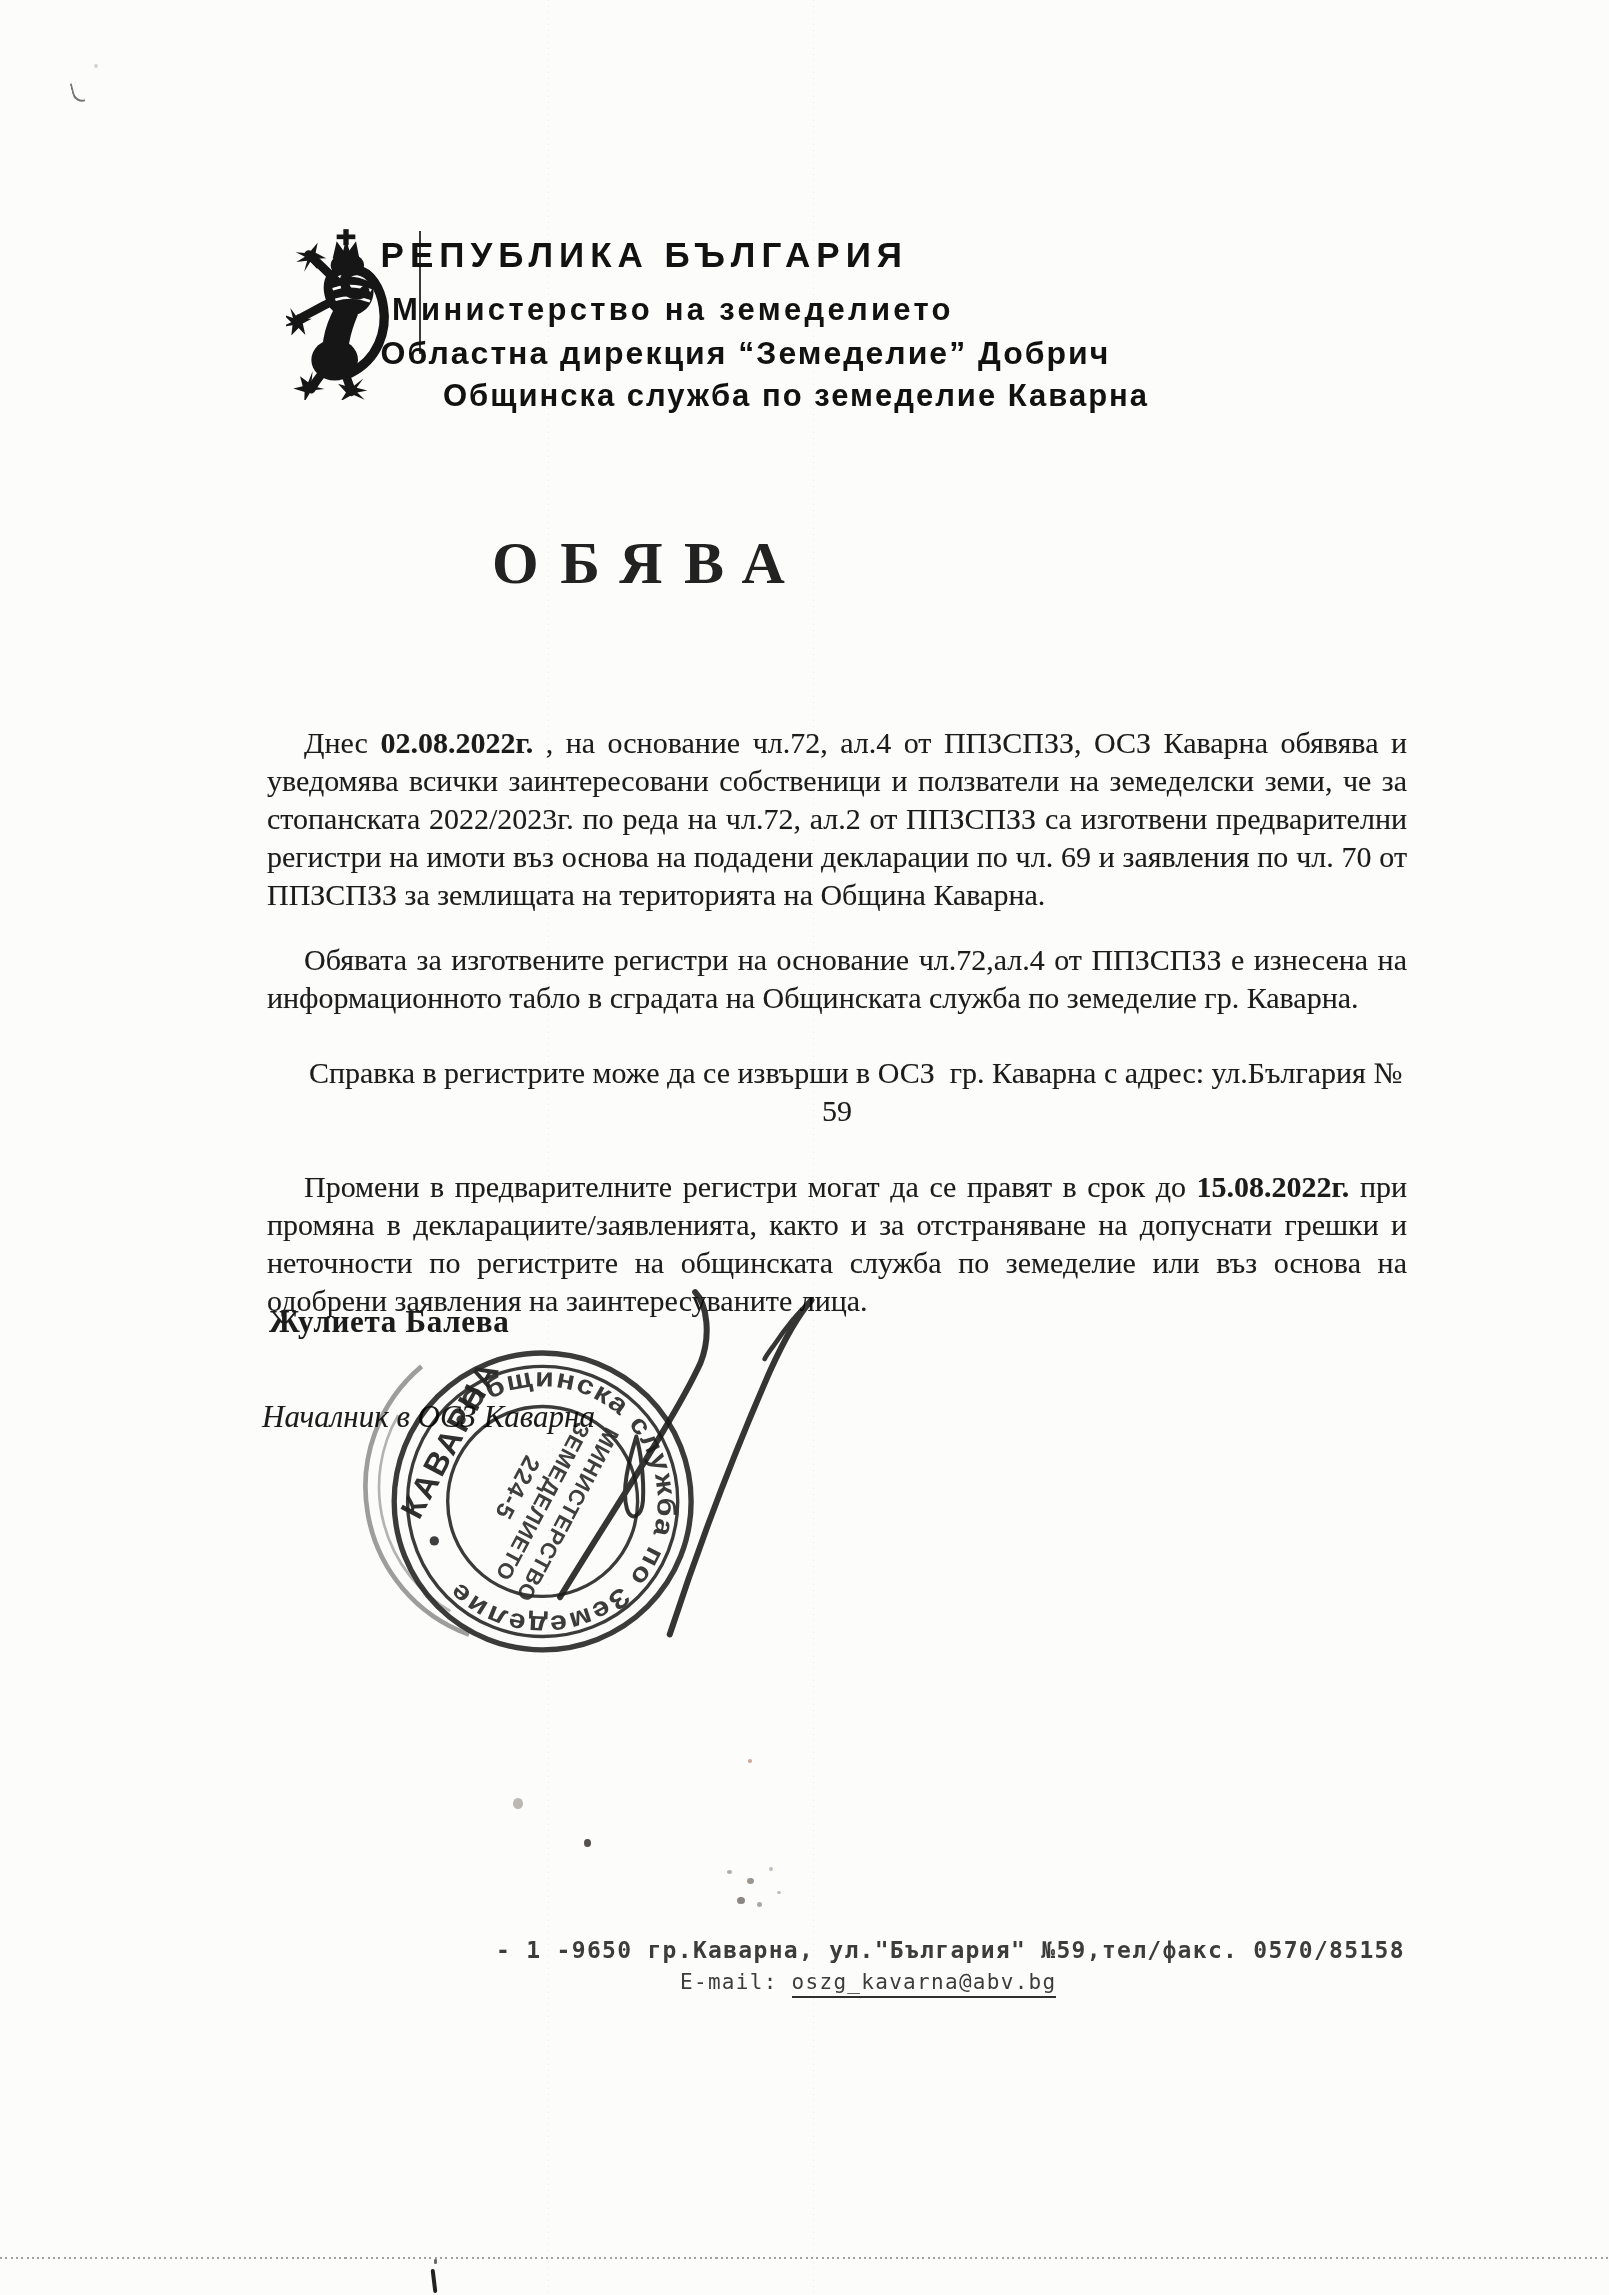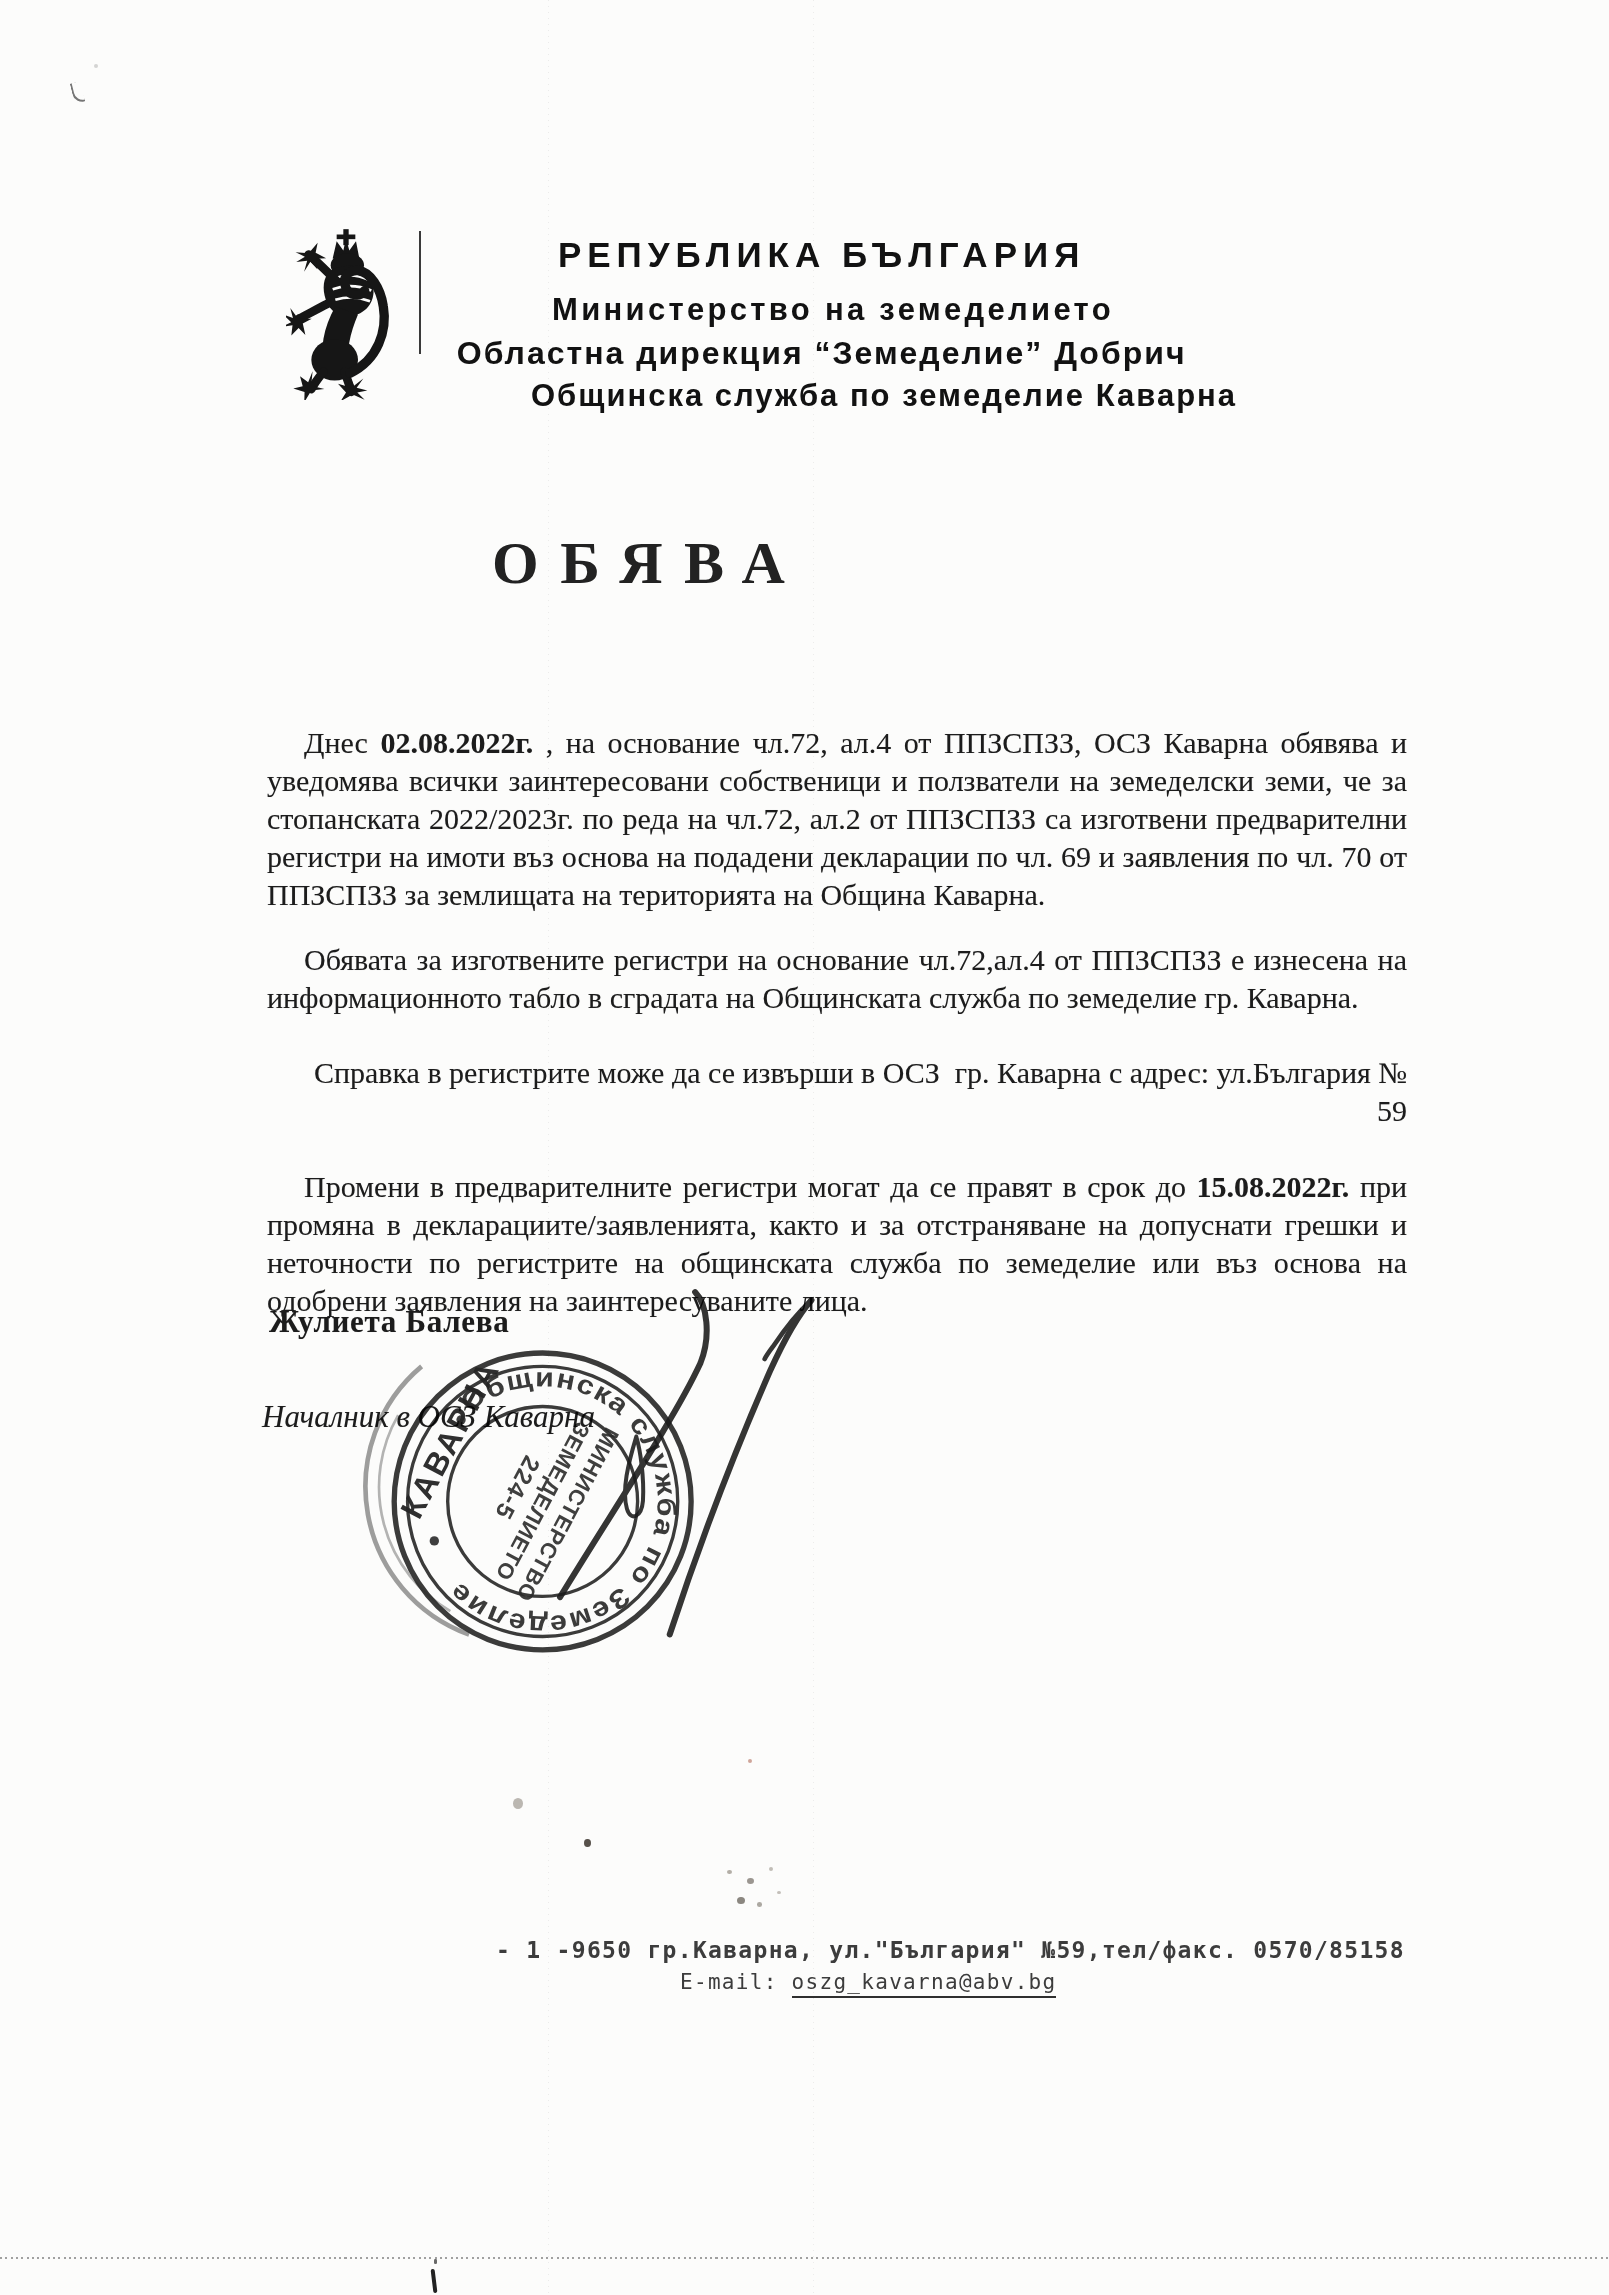--- a/index.html
+++ b/index.html
@@ -7,42 +7,41 @@
     position:relative; width:1610px; height:2295px;
     background:#fcfcfb; overflow:hidden;
     font-family:"Liberation Serif", serif; color:#1c1c1c;
   }
   
   .coat{position:absolute; left:286px; top:229px; width:120px; height:171px;}
   .header-rule{position:absolute; left:419px; top:231px; width:2px; height:123px; background:#3a3a3a;}
   .header-text{
     position:absolute; left:394px; top:235px; width:882px;
     font-family:"Liberation Sans", sans-serif; font-weight:bold; color:#121212;
-    text-align:center;
   }
   .h-line{white-space:nowrap; position:relative;}
   .h1{font-size:35px; line-height:40px; letter-spacing:6px; left:-13.4px; margin-bottom:14.7px;}
   .h2{font-size:31px; line-height:39px; letter-spacing:3.3px; left:-2px; margin-bottom:5.3px;}
   .h3{font-size:32px; line-height:39px; letter-spacing:2px; left:-13.4px; margin-bottom:2.7px;}
   .h4{font-size:31px; line-height:39px; letter-spacing:2px; left:49px;}
   
   .doc-title{
     position:absolute; left:0; top:529px; width:1277px; text-align:center;
     font-size:60px; font-weight:bold; letter-spacing:21.4px; text-indent:21.4px;
     color:#222;
   }
   
   .body-text{
     position:absolute; left:259px; top:716px; width:1156px;
     font-size:30px; line-height:38px; text-align:justify;
     text-shadow:0 0 0.7px rgba(20,20,20,.30);
   }
   .body-text p{margin:8px; text-indent:37px;}
   .p2{margin-top:27px !important;}
-  .p3{margin-top:37px !important; text-align:right; white-space:pre-wrap; text-indent:28px;}
+  .p3{margin-top:37px !important; text-align:center; white-space:pre-wrap; text-indent:28px;}
   .p4{margin-top:38px !important;}
   .b{font-weight:bold;}
   
   .sig-name{
     position:absolute; left:269px; top:1304px; font-size:31px; font-weight:bold;
     letter-spacing:0.7px; text-shadow:0 0 0.7px rgba(20,20,20,.3);
   }
   .sig-title{
     position:absolute; left:262px; top:1399px; font-size:31px; font-style:italic;
     text-shadow:0 0 0.7px rgba(20,20,20,.25);

